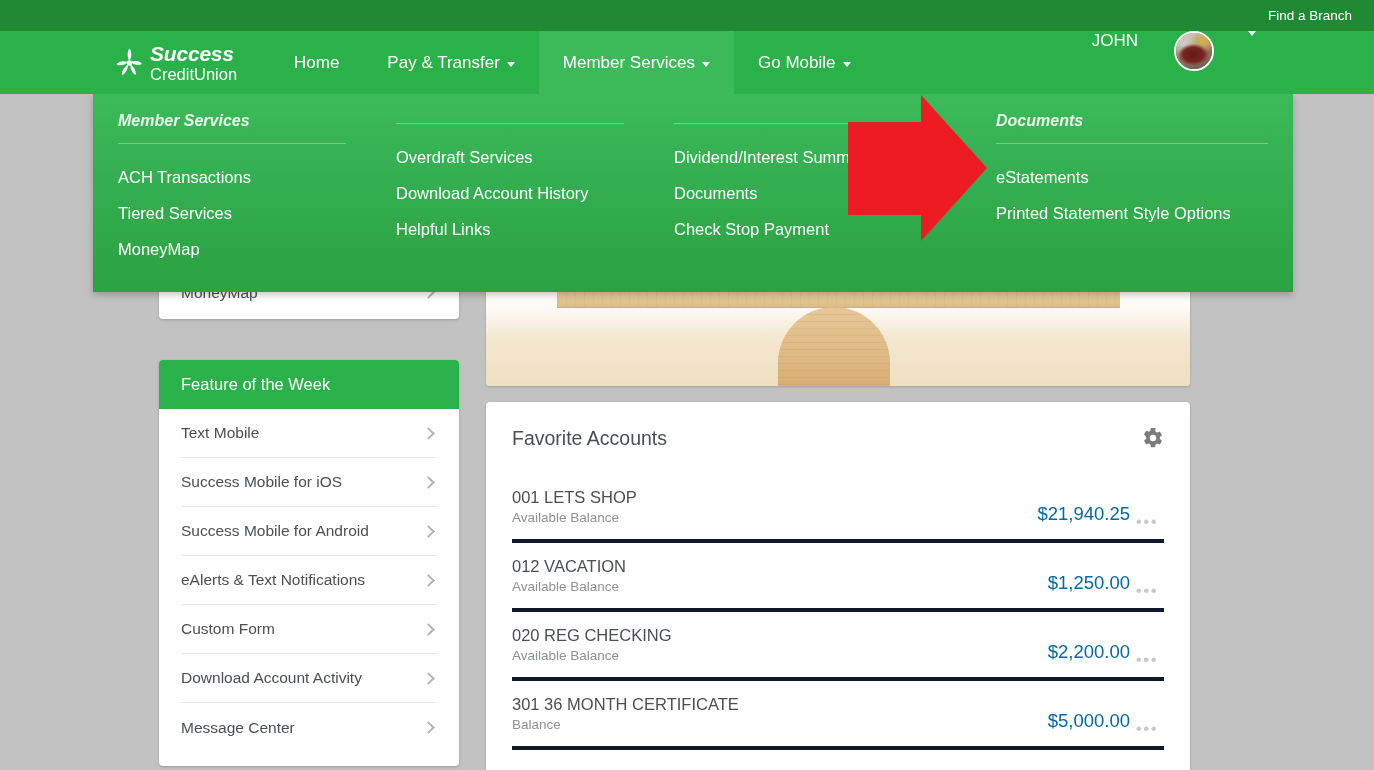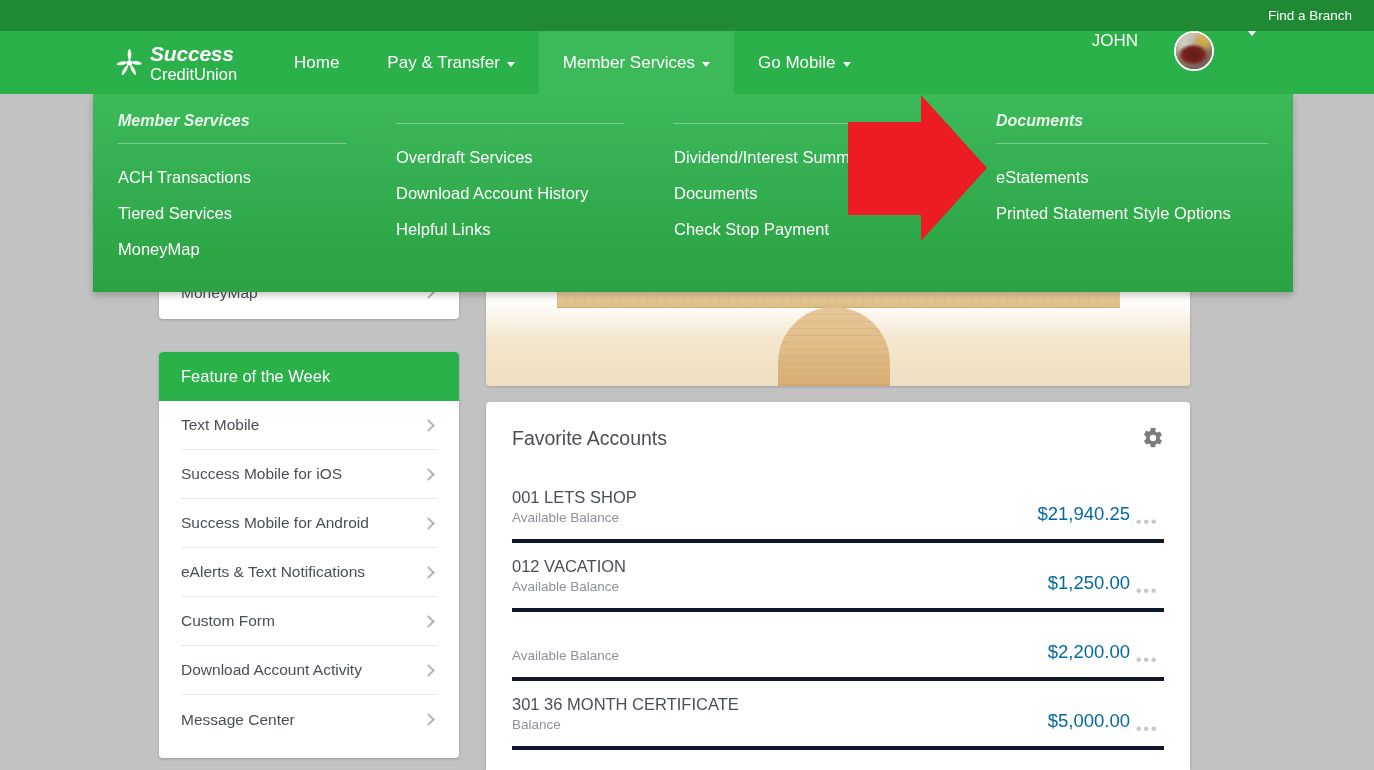--- a/index.html
+++ b/index.html
@@ -286,21 +286,21 @@
     box-shadow: 0 1px 3px rgba(0,0,0,0.20);
   }
   .card-quick {
     left: 159px;
     top: 180px;
     width: 300px;
     height: 139px;
   }
   .card-feature {
     left: 159px;
-    top: 352px;
+    top: 360px;
     width: 300px;
     height: 406px;
   }
   .card-head {
     height: 49px;
     background: #2bb14a;
     border-radius: 4px 4px 0 0;
     display: flex;
     align-items: center;
     padding: 0 22px;
@@ -479,20 +479,21 @@
           <div class="acct-left">
             <div class="acct-name">012 VACATION</div>
             <div class="acct-sub">Available Balance</div>
           </div>
           <div class="acct-amt">$1,250.00</div>
           <div class="dots">•••</div>
         </div>
 
         <div class="acct-row">
           <div class="acct-left">
+            <div class="acct-name">020 REG CHECKING</div>
             <div class="acct-sub">Available Balance</div>
           </div>
           <div class="acct-amt">$2,200.00</div>
           <div class="dots">•••</div>
         </div>
 
         <div class="acct-row">
           <div class="acct-left">
             <div class="acct-name">301 36 MONTH CERTIFICATE</div>
             <div class="acct-sub">Balance</div>

